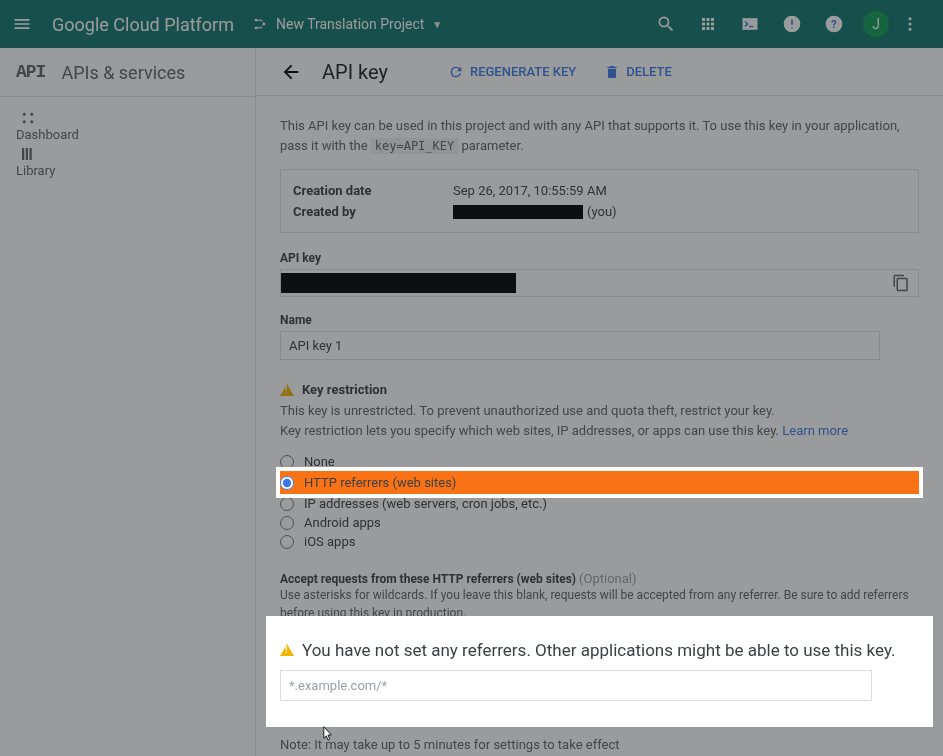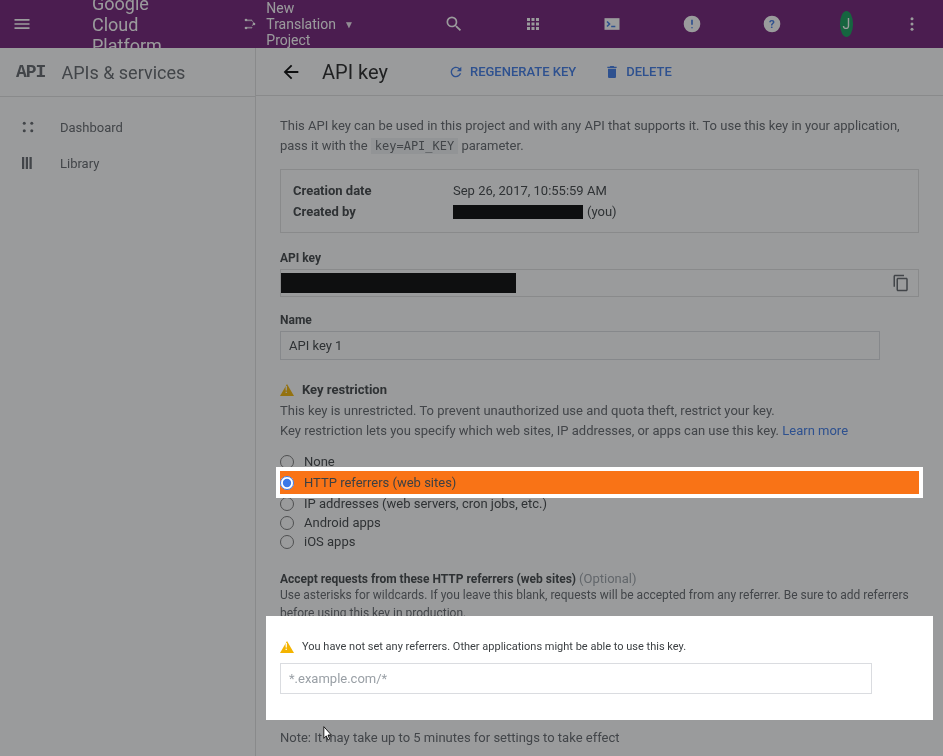--- a/index.html
+++ b/index.html
@@ -1,35 +1,35 @@
 <!DOCTYPE html>
 <html><head>
 <meta charset="utf-8">
 <style>
 * { margin: 0; padding: 0; box-sizing: border-box; font-family: Roboto, Arial, sans-serif; }
 body { background: #fff; position: relative; width: 943px; height: 756px; overflow: hidden; }
 
 
-.topbar { background: #701a75; height: 48px; display: flex; align-items: center; padding: 0 12px; color: #fff; gap: 40px; }
+.topbar { background: #0f766e; height: 48px; display: flex; align-items: center; padding: 0 12px; color: #fff; }
 .topbar .hamburger { margin-right: 20px; display:flex; }
 .topbar .logo { font-size: 18px; font-weight: 400; margin-right: 18px; }
 .topbar .project-select { display: flex; align-items: center; font-size: 14px; cursor: pointer; }
 .topbar .project-select .picon { margin-right: 8px; display:flex; }
 .topbar .project-select .arrow { margin-left: 8px; font-size: 10px; opacity: .9; }
 .topbar .spacer { flex: 1; }
 .topbar .topicon { margin: 0 10px; display:flex; align-items:center; justify-content:center; width:22px; height:22px;}
 .topbar .avatar { width: 26px; height: 26px; border-radius: 50%; background: #0f9d58; color:#fff; display:flex; align-items:center; justify-content:center; font-size:14px; margin-left:8px;}
 
 
 .main { display: flex; height: calc(100% - 48px); }
 .sidebar { width: 256px; border-right: 1px solid #e0e0e0; background:#fff; }
 .sidebar-header { display:flex; align-items:center; height:49px; padding: 0 16px; border-bottom:1px solid #e0e0e0; }
 .sidebar-header .api-logo { font-family: 'Courier New', monospace; font-weight:700; font-size:18px; color:#5f6368; margin-right:16px; letter-spacing:-1px;}
 .sidebar-header .title { font-size:18px; color:#5f6368; }
-.nav-item { display:flex; align-items:center; height:36px; padding:0 16px; font-size:13px; color:#5f6368; cursor:pointer; }
+.nav-item { display:flex; align-items:flex-start; height:36px; padding:0 16px; font-size:13px; color:#5f6368; cursor:pointer;flex-direction:column; }
 .nav-item .nicon { width:24px; margin-right:20px; display:flex; align-items:center; justify-content:center;}
 .nav-item.active { color:#3b78e7; background:#e8f0fe; }
 .nav-item.active .nicon svg { fill:#3b78e7; }
 .sidebar-pad { height:12px; }
 
 .content { flex:1; overflow-y:auto; }
 .content-header { display:flex; align-items:center; height:48px; padding:0 24px; border-bottom:1px solid #e0e0e0; }
 .content-header .back { margin-right:20px; display:flex; cursor:pointer; }
 .content-header h1 { font-size:20px; font-weight:400; color:#212121; margin-right:60px; }
 .content-header .haction { display:flex; align-items:center; color:#3b78e7; font-size:13px; font-weight:500; margin-right:28px; cursor:pointer; text-transform:uppercase; }
@@ -61,21 +61,21 @@
 .radios { margin-bottom:20px; }
 .radio-row { display:flex; align-items:center; padding:2px 0; font-size:13px; color:#3c4043; }
 .radio-row input { margin-right:10px; width:14px; height:14px; accent-color:#3b78e7; }
 .radio-row.highlight { background:#f97316; box-shadow: 0 0 0 4px #fff; position:relative; z-index:5; padding:4px 0;}
 
 .accept-h { font-size:12px; font-weight:700; color:#3c4043;margin-top:10px; }
 .optional { color:#9aa0a6; font-weight:400; }
 .accept-d { font-size:12px; line-height:1.5; margin-bottom:8px; }
 
 .ref-block { background:#fff; position:relative; z-index:5; padding:10px 0 12px 0; box-shadow: 0 0 0 14px #fff;}
-.ref-warn { display:flex; align-items:center; font-size:11px; color:#3c4043; margin-bottom:10px; padding:0 0;}
+.ref-warn { display:flex; align-items:center; font-size:17px; color:#3c4043; margin-bottom:10px; padding:0 0;}
 .ref-input { width:592px; border:1px solid #dadce0; padding:7px 8px; font-size:13px; }
 .ref-input::placeholder { color:#9aa0a6; }
 
 .note { font-size:13px; color:#5f6368; margin:24px 0 14px; }
 
 .cursor { position:absolute; left:318px; top:724px; z-index:20; pointer-events:none; }
 .cursor svg { width:20px; height:22px; }
 
 
 .overlay { position:absolute; inset:0; background:rgba(32,33,36,0.45); pointer-events:none; z-index:3; }

